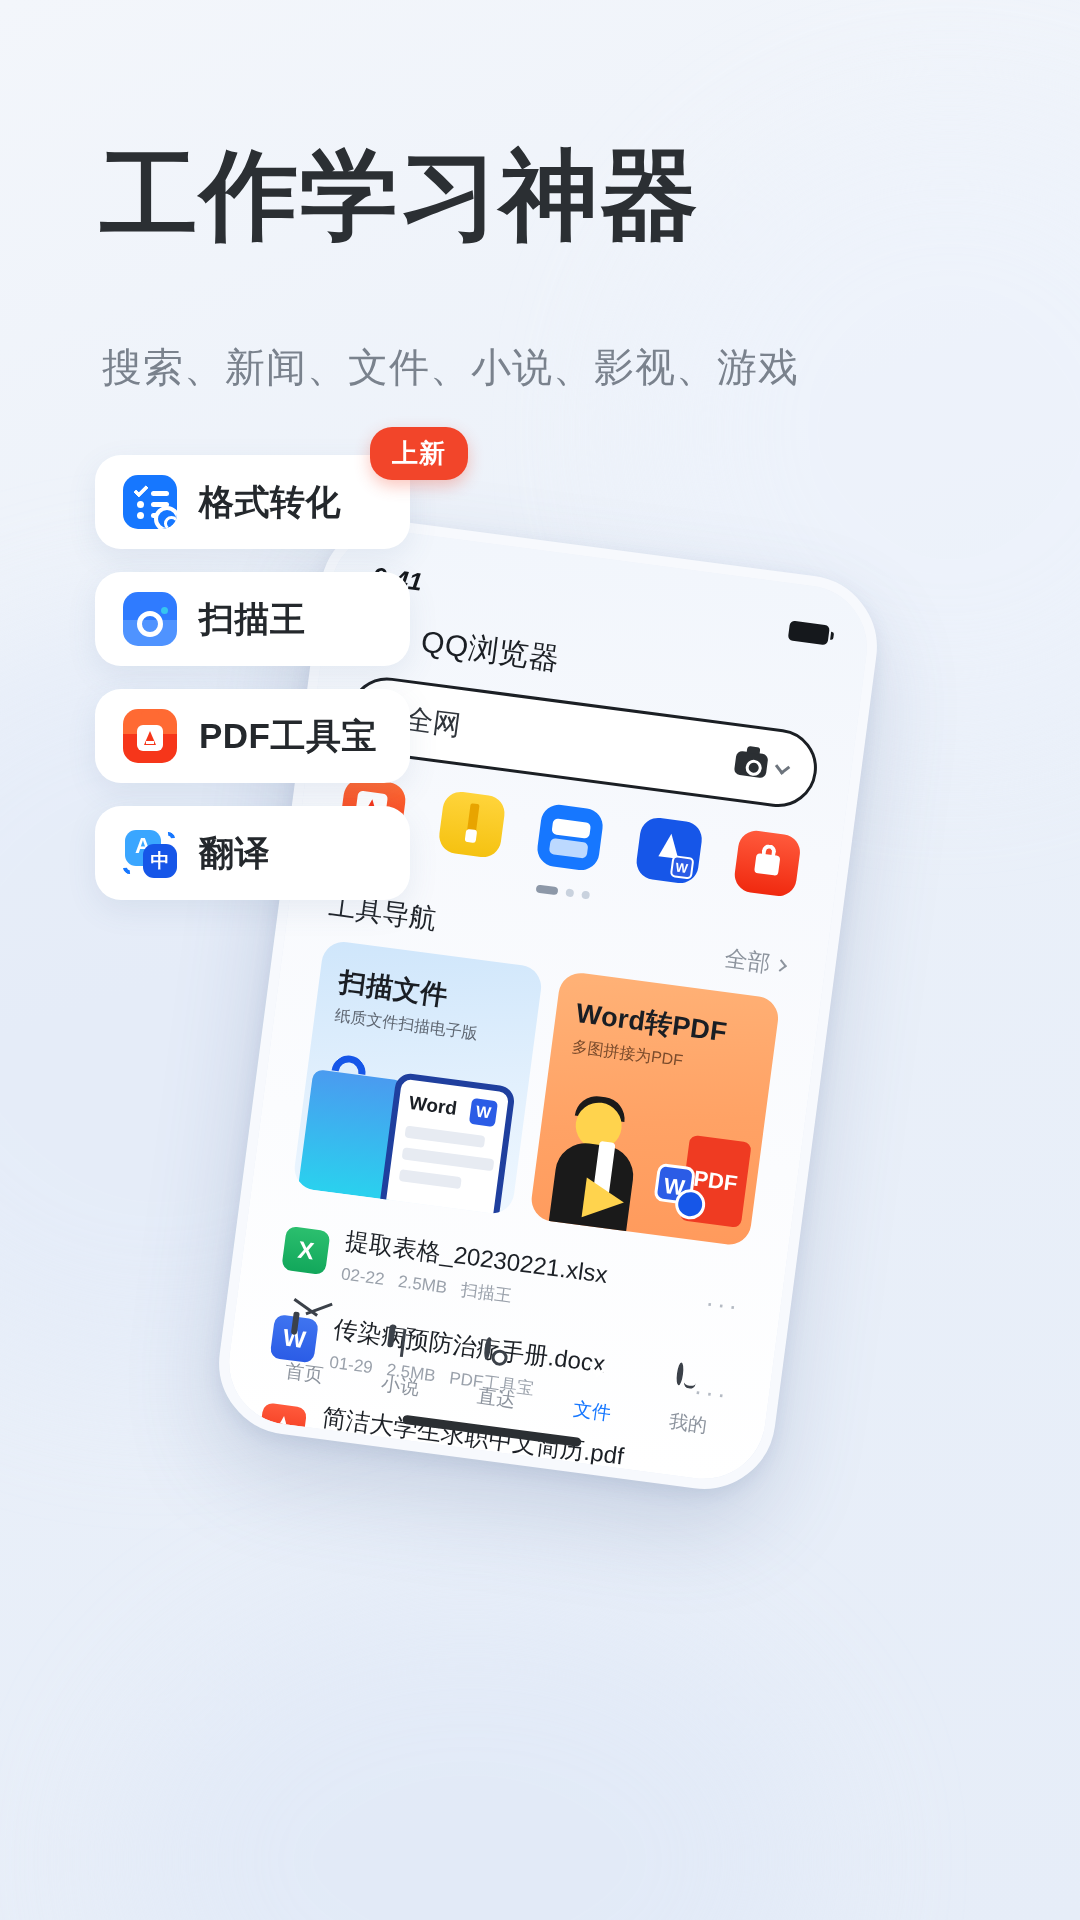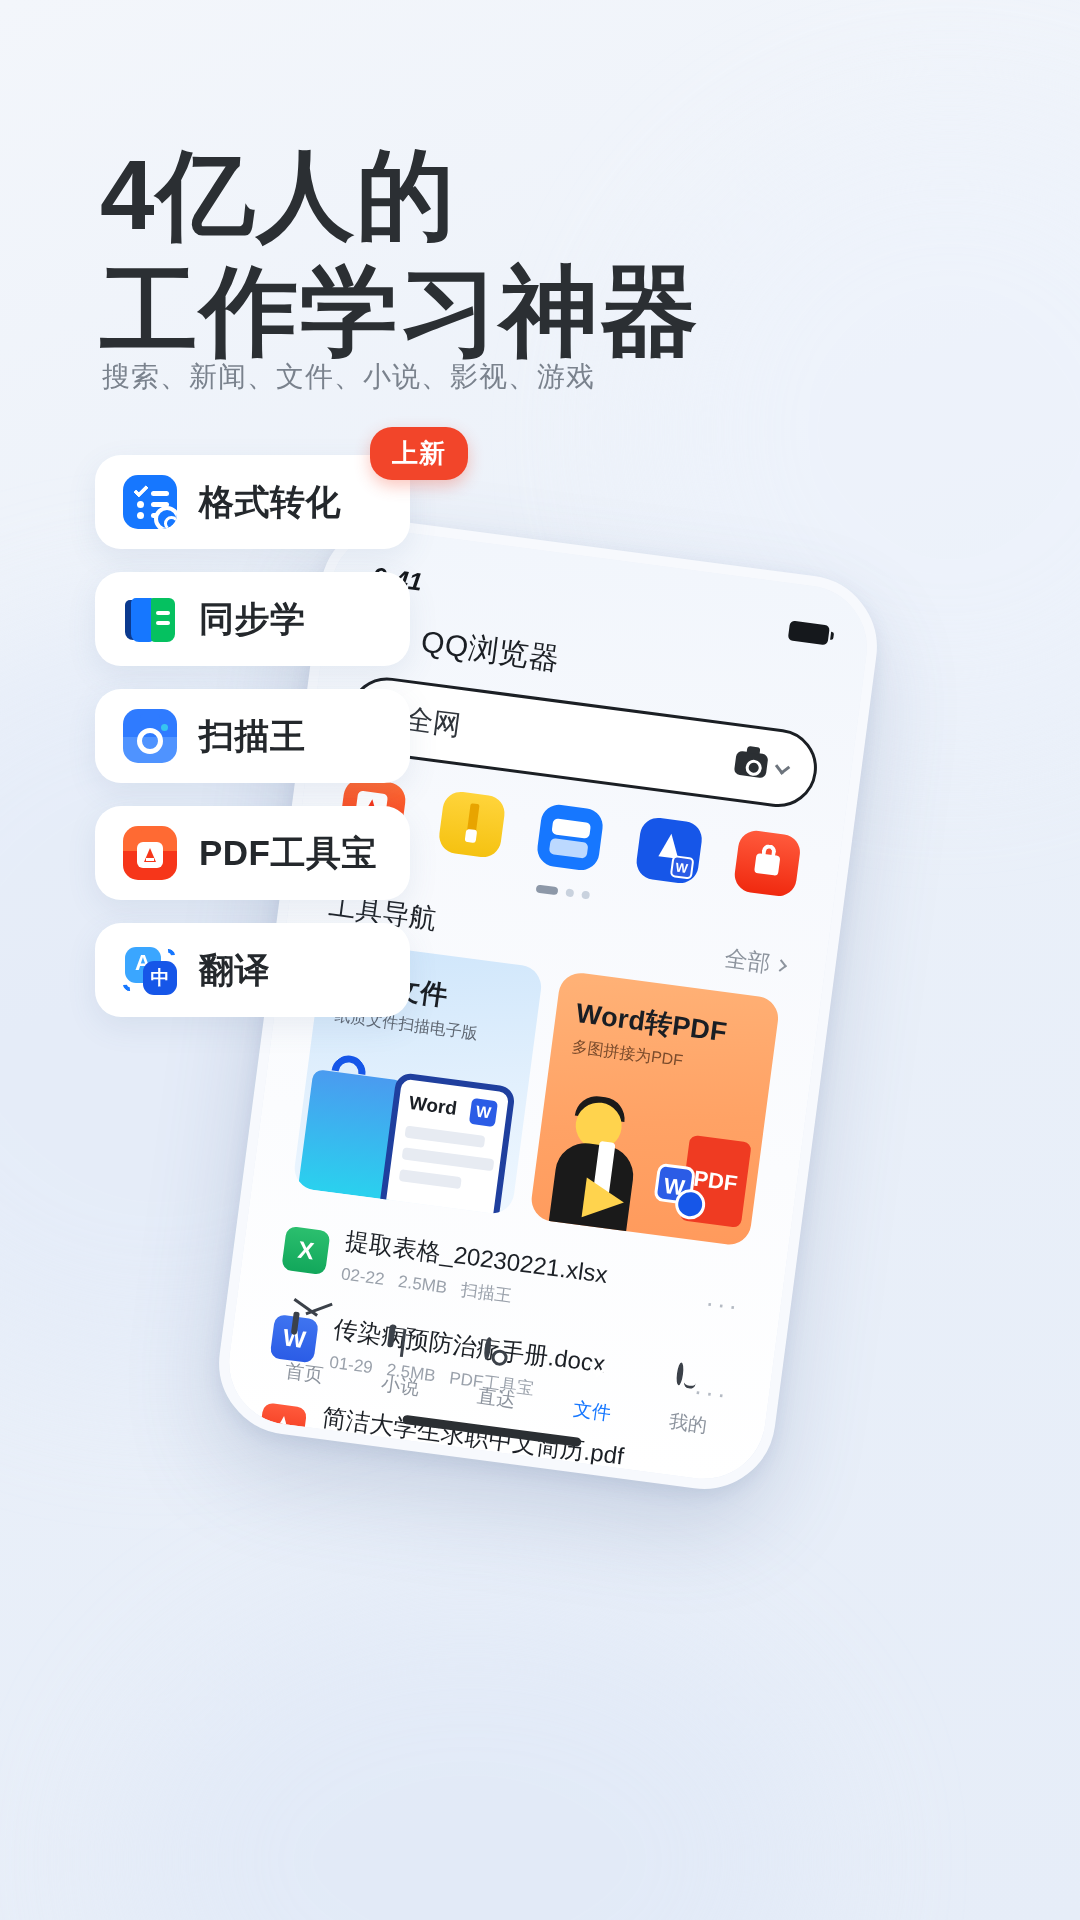--- a/index.html
+++ b/index.html
@@ -27,22 +27,22 @@
   .headline .line {
     font-size: 98px;
     font-weight: 700;
     line-height: 1.18;
     letter-spacing: 2px;
     color: #2b2f33;
     white-space: nowrap;
   }
   .subtitle {
     position: absolute;
-    left: 102px; top: 358px;
-    font-size: 28px;
+    left: 102px; top: 340px;
+    font-size: 40px;
     color: #7a828d;
     letter-spacing: 1px;
     z-index: 5;
     white-space: nowrap;
   }
 
   
   .features {
     position: absolute;
     left: 95px; top: 455px;
@@ -290,51 +290,40 @@
   .sb-3 { right: -8px; top: 240px; width: 7px; height: 120px; }
 </style>
 </head>
 <body>
 
 <div class="bg-blob blob-1"></div>
 <div class="bg-blob blob-2"></div>
 <div class="bg-blob blob-3"></div>
 
 <div class="headline">
-  <div class="line">4亿人的</div>
   <div class="line">工作学习神器</div>
 </div>
 <div class="subtitle">搜索、新闻、文件、小说、影视、游戏</div>
 
 <div class="features">
 
   <div class="feature-card">
     <div class="feature-icon ic-quiz">
       <span class="chk"></span>
       <span class="d d2"></span>
         <span class="d d3"></span>
       <span class="row r1"></span>
         <span class="row r2"></span>
         <span class="row r3"></span>
       <span class="mag"></span>
     </div>
     <div class="feature-label">格式转化</div>
     <div class="badge-new">上新</div>
   </div>
 
-  <div class="feature-card">
-    <div class="feature-icon ic-sync">
-      <span class="bk-dark"></span>
-        <span class="bk-blue"></span>
-        <span class="bk-green"></span>
-      <span class="ln l1"></span>
-        <span class="ln l2"></span>
-    </div>
-    <div class="feature-label">同步学</div>
-  </div>
 
   <div class="feature-card">
     <div class="feature-icon ic-scan">
       <span class="bump"></span>
         <span class="lens"></span>
         <span class="dot"></span>
     </div>
     <div class="feature-label">扫描王</div>
   </div>
 

